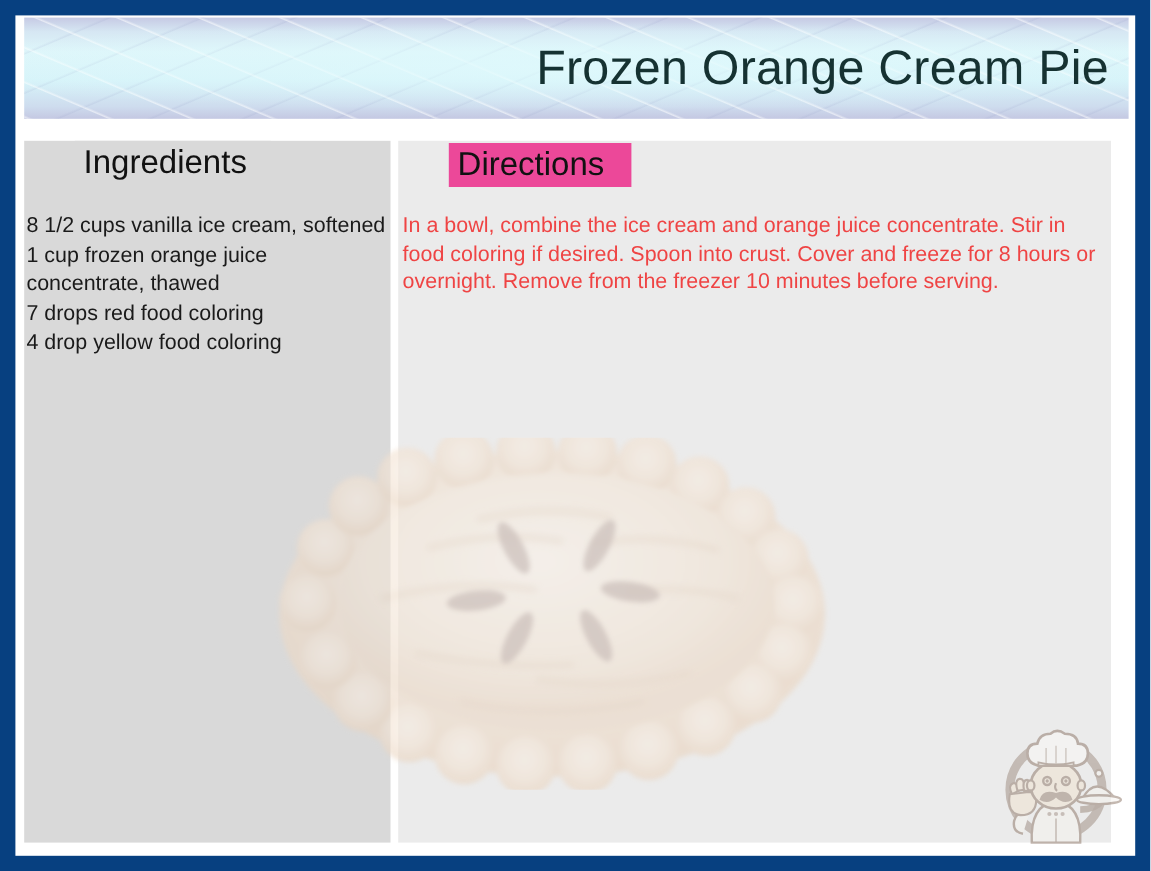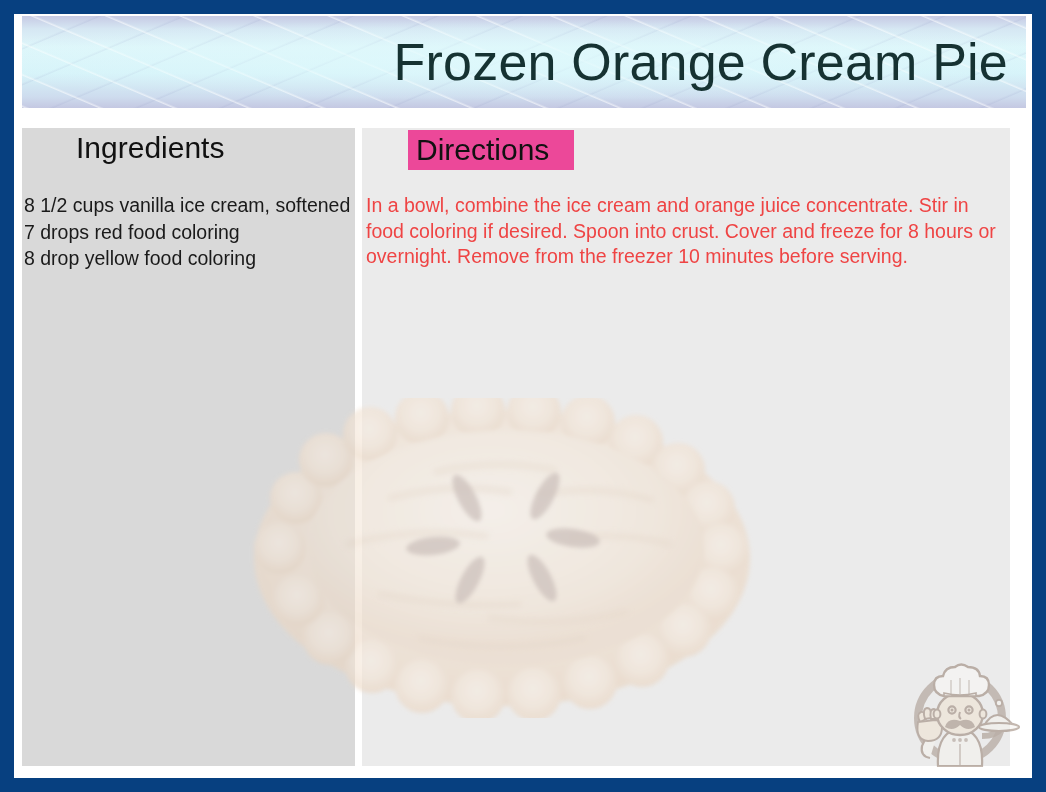--- a/index.html
+++ b/index.html
@@ -77,21 +77,21 @@
                   rgba(223,249,252,0.85) 0%,
                   rgba(223,249,252,0.35) 45%,
                   rgba(223,249,252,0.0) 80%);
     pointer-events: none;
   }
   .banner-title {
     position: absolute;
     right: 18px;
     top: 50%;
     transform: translateY(-50%);
-    font-size: 52px;
+    font-size: 44px;
     font-weight: 400;
     color: #163232;
     letter-spacing: 0.2px;
     white-space: nowrap;
     font-family: "Liberation Sans", sans-serif;
   }
 
   
   .col {
     position: absolute;
@@ -293,22 +293,23 @@
   <div class="tab tab-ingredients">
     <span class="tab-label">Ingredients</span>
   </div>
 
   <div class="tab tab-directions">
     <span class="tab-label">Directions</span>
   </div>
 
   <div class="ingredients-body">
     <div class="ing-line">8 1/2 cups vanilla ice cream, softened</div>
+    <div class="ing-line">1 cup frozen orange juice concentrate, thawed</div>
     <div class="ing-line">7 drops red food coloring</div>
-    <div class="ing-line">8 drop yellow food coloring</div>
+    <div class="ing-line">4 drop yellow food coloring</div>
   </div>
 
   <div class="directions-body">In a bowl, combine the ice cream and orange juice concentrate. Stir in food coloring if desired. Spoon into crust. Cover and freeze for 8 hours or overnight. Remove from the freezer 10 minutes before serving.</div>
 
   <div class="chef-logo">
     <svg viewBox="0 0 124 124" xmlns="http://www.w3.org/2000/svg">
       <g fill="none" stroke="#8a7364" stroke-width="2.4" stroke-linecap="round" stroke-linejoin="round">
 
         <circle cx="62" cy="70" r="42" stroke="#8a7364" stroke-width="8" opacity="0.8"></circle>
       </g>

